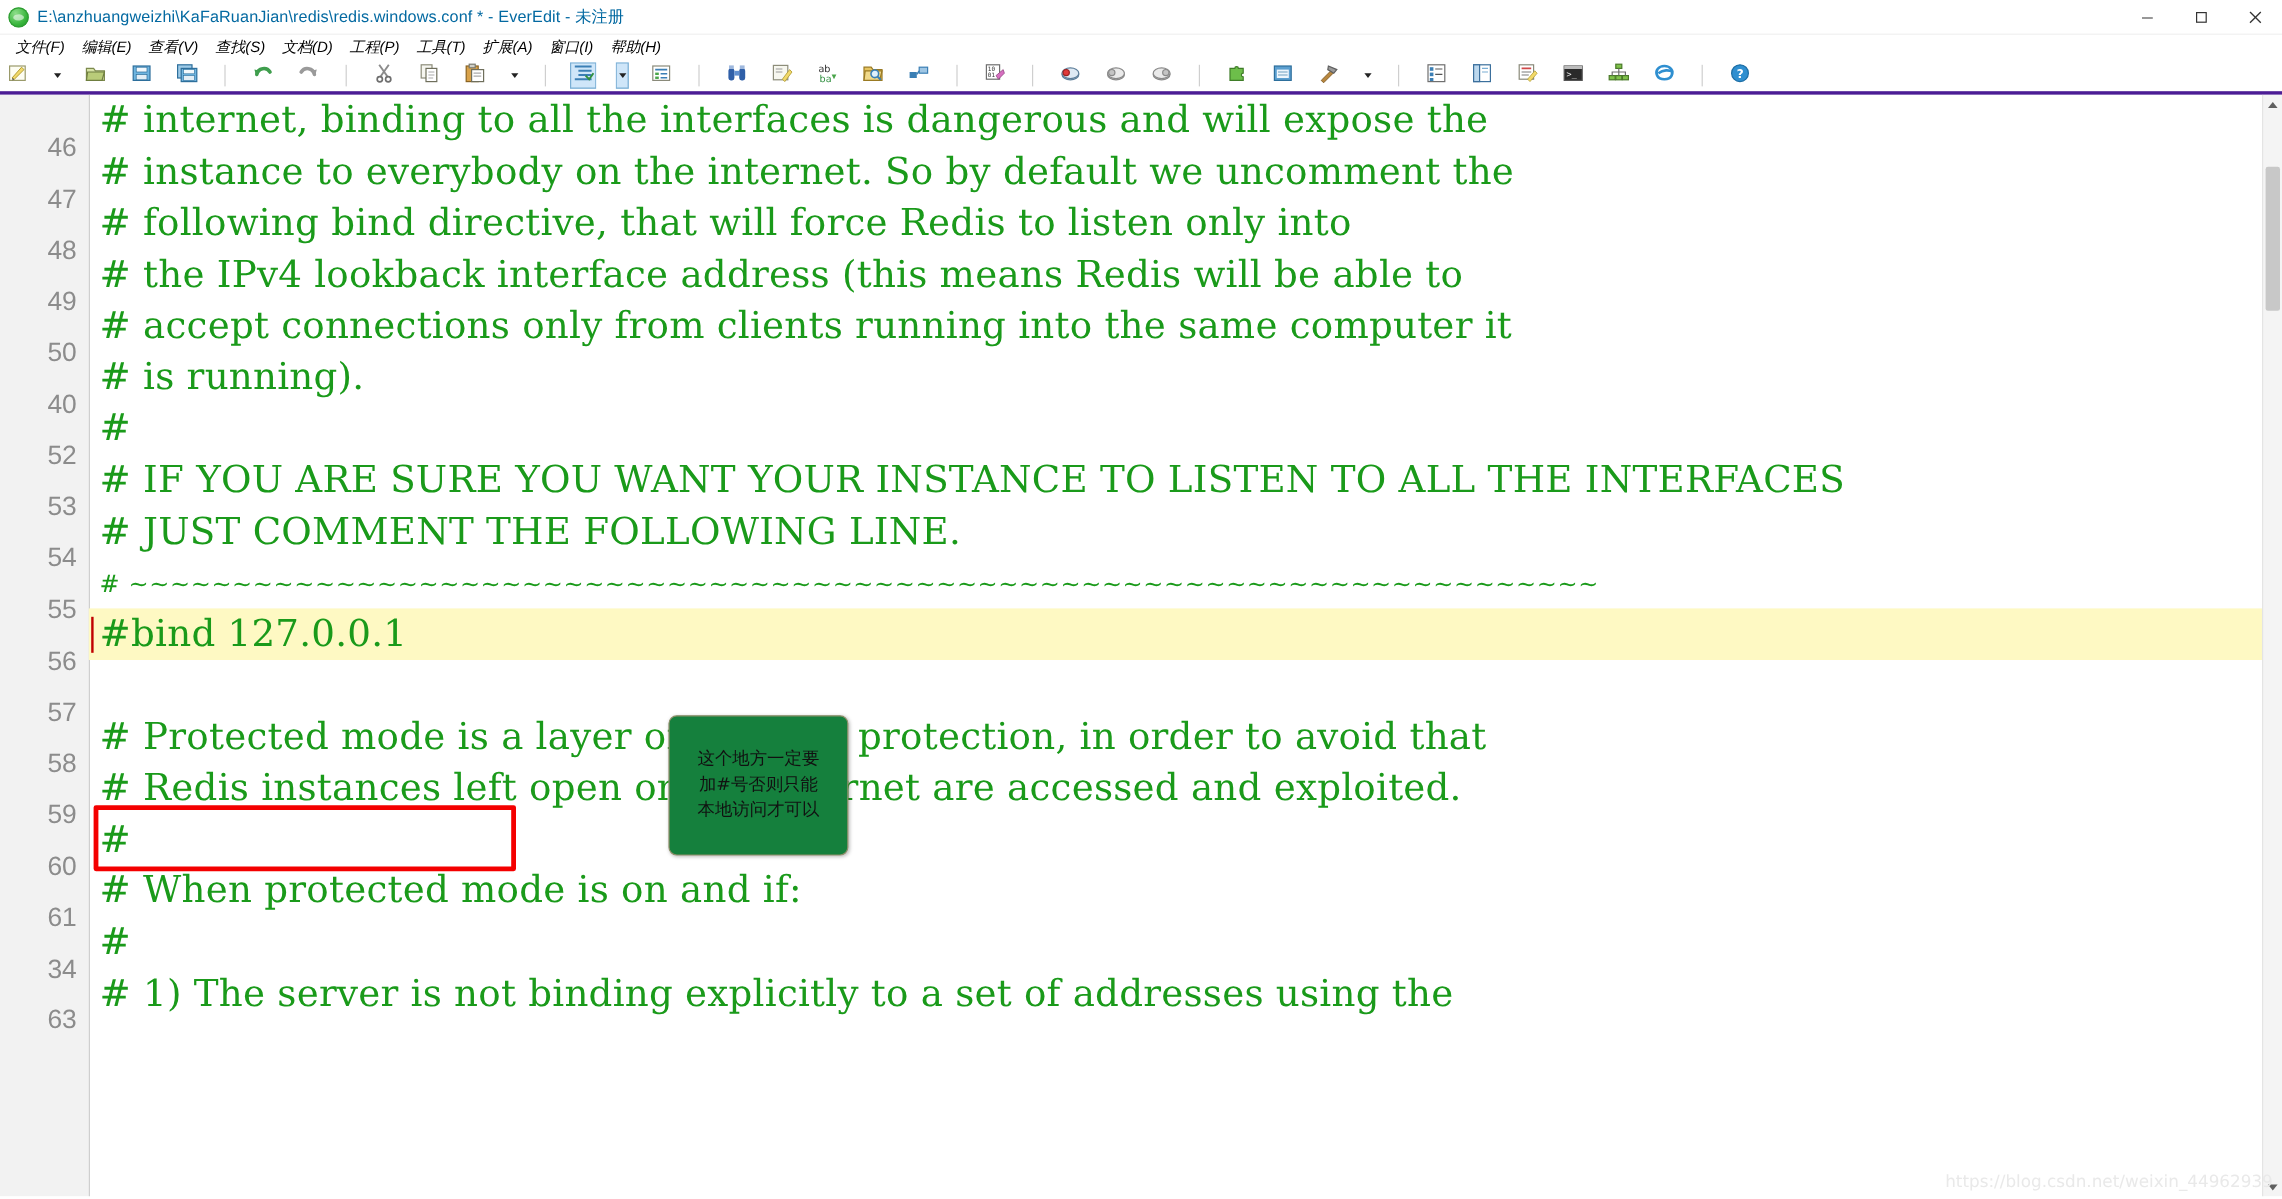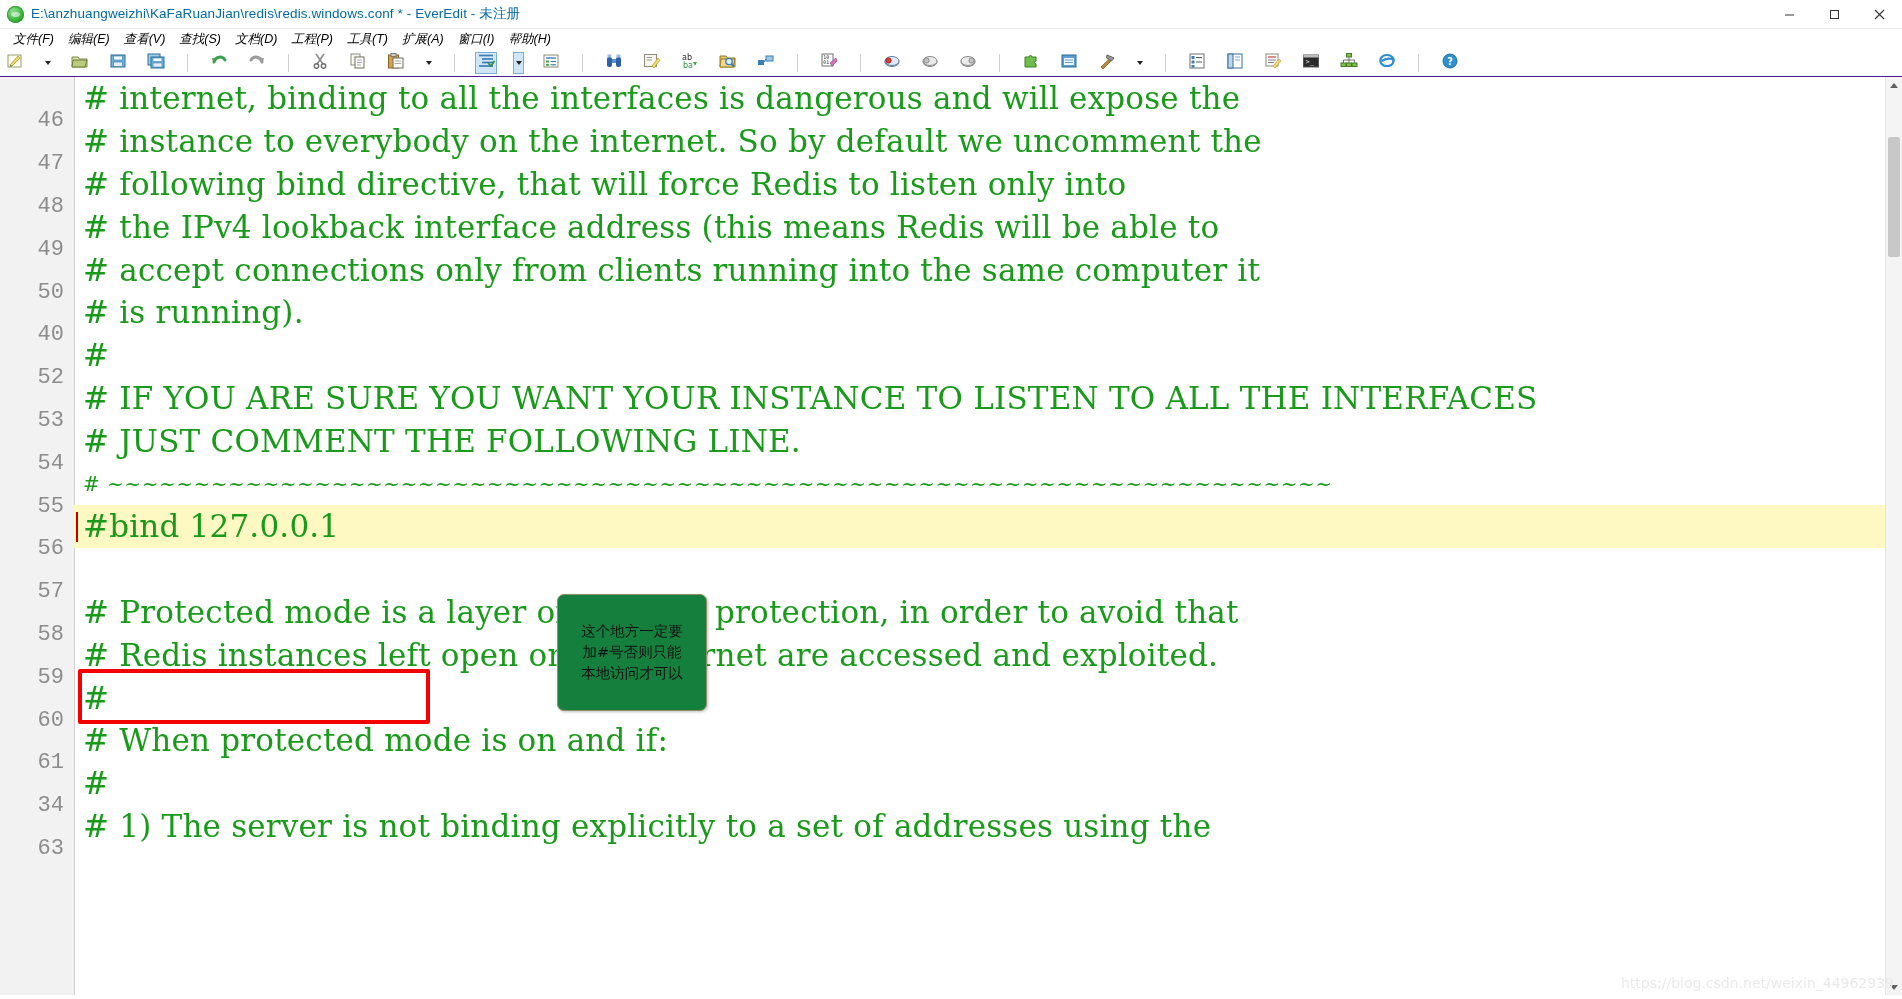--- a/index.html
+++ b/index.html
@@ -82,21 +82,21 @@
     white-space: nowrap;
     line-height: 16px;
   }
 
   
   .toolbar {
     height: 26px;
     display: flex;
     align-items: center;
     background: #ffffff;
-    border-bottom: 1px solid #4c1d95;
+    border-bottom: 3px solid #4c1d95;
     padding-left: 4px;
     gap: 16px;
   }
   .tb-btn {
     width: 22px;
     height: 22px;
     display: flex;
     align-items: center;
     justify-content: center;
     flex: none;
@@ -153,21 +153,21 @@
     position: relative;
   }
   .line.current .ln-text-wrap { background: #fef9c3; }
   .ln-num {
     width: 74px;
     flex: none;
     text-align: right;
     padding-right: 10px;
     box-sizing: border-box;
     color: #8c8c8c;
-    font-family: Liberation Mono, monospace;
+    font-family: Liberation Sans, sans-serif;
     font-size: 22px;
     position: relative;
     z-index: 2;
     margin-top: 45px;
   }
   .ln-text-wrap {
     flex: 1;
     height: 42.8px;
     display: flex;
     align-items: center;

